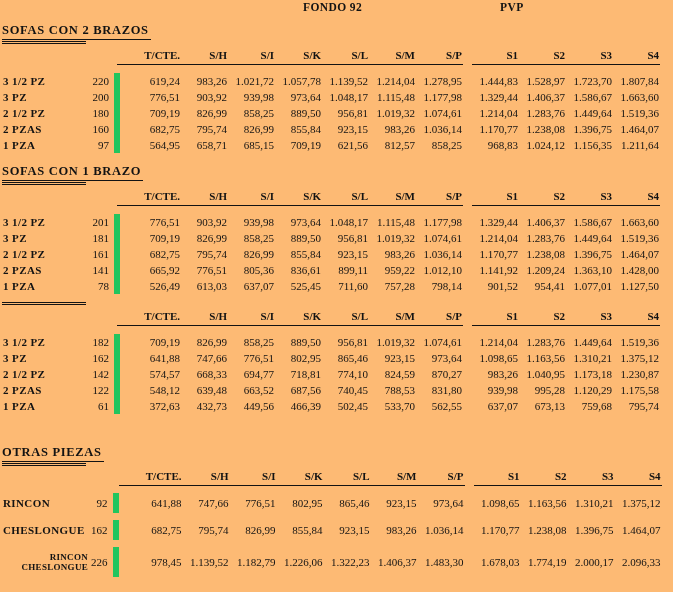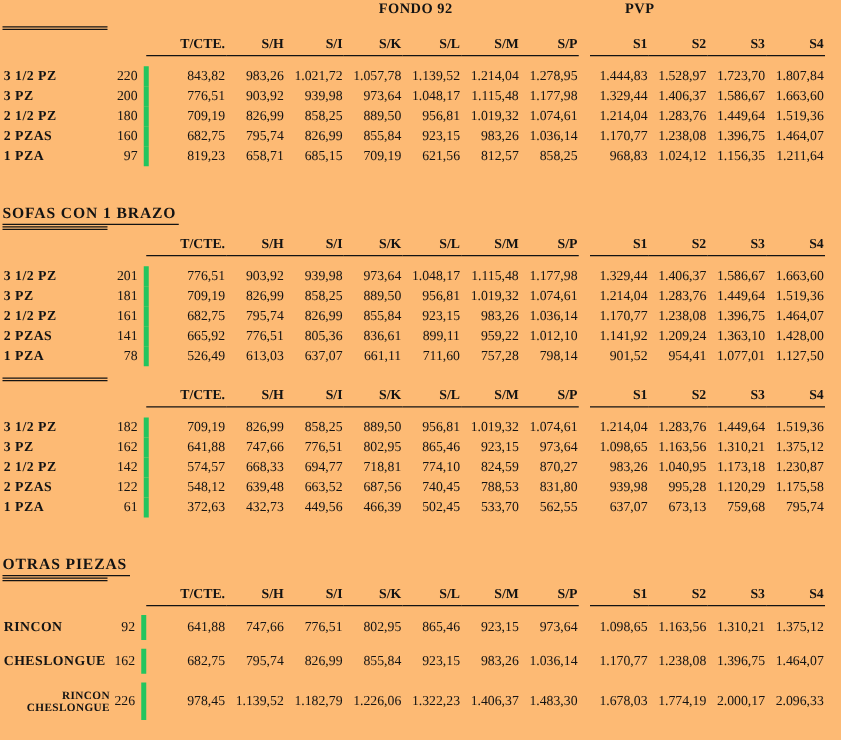--- a/index.html
+++ b/index.html
@@ -32,21 +32,21 @@
   .price-table col.c-sp   { width: 9px; }
 
   .price-table th { font-weight: 700; font-size: 11px; }
   .price-table th.v { text-align: right; padding: 1px 1px 3px 0; white-space: nowrap; }
   .price-table th.g1, .price-table th.g2 { border-bottom: 1px solid #131313; }
   .price-table th.lblh, .price-table th.sizeh, .price-table th.sp { border-bottom: none; }
 
   .price-table td { text-align: right; vertical-align: middle; height: 16px;
                     line-height: 12px; padding: 0; white-space: nowrap; }
   .price-table td.lbl  { text-align: left; font-weight: 700; letter-spacing: 0.4px; padding-left: 1px; }
-  .price-table td.size { border-right: 4px solid #22c55e; padding-right: 5px; }
+  .price-table td.size { border-right: 6px solid #22c55e; padding-right: 5px; }
   .price-table td.val  { padding-right: 1px; }
   .price-table tbody::before { content: ""; display: table-row; height: 8px; }
 
   
   #section-3 .price-table { border-collapse: separate; border-spacing: 0 7px; margin-top: -4px; }
   #section-3 .price-table tbody::before { display: none; }
   #section-3 .price-table td { height: 20px; }
   #section-3 .price-table tbody tr:last-child td { height: 30px; }
   #section-3 .price-table tbody tr:last-child td.lbl {
       font-size: 9px; line-height: 10px; text-align: right;
@@ -54,20 +54,21 @@
 </style>
 </head>
 <body>
 
 <div id="page">
 
   <div class="top-label" id="fondo-label">FONDO 92</div>
   <div class="top-label" id="pvp-label">PVP</div>
 
   <section class="price-section" id="section-0">
+    <h2 class="sec-title">SOFAS CON 2 BRAZOS</h2>
     <div class="double-rule"></div>
     <table class="price-table">
       <colgroup>
         <col class="c-lbl">
           <col class="c-size">
           <col class="c-v0">
         <col class="c-v">
           <col class="c-v">
           <col class="c-v">
           <col class="c-v">
@@ -94,21 +95,21 @@
             <th class="v g2">S1</th>
             <th class="v g2">S2</th>
             <th class="v g2">S3</th>
             <th class="v g2">S4</th>
           </tr>
         </thead>
       <tbody>
           <tr>
     <td class="lbl">3 1/2 PZ</td>
     <td class="size">220</td>
-    <td class="val">843,82</td>
+    <td class="val">619,24</td>
     <td class="val">983,26</td>
     <td class="val">1.021,72</td>
     <td class="val">1.057,78</td>
     <td class="val">1.139,52</td>
     <td class="val">1.214,04</td>
     <td class="val">1.278,95</td>
     <td class="sp"></td>
     <td class="val">1.444,83</td>
     <td class="val">1.528,97</td>
     <td class="val">1.723,70</td>
@@ -158,21 +159,21 @@
     <td class="val">1.036,14</td>
     <td class="sp"></td>
     <td class="val">1.170,77</td>
     <td class="val">1.238,08</td>
     <td class="val">1.396,75</td>
     <td class="val">1.464,07</td>
   </tr>
           <tr>
     <td class="lbl">1 PZA</td>
     <td class="size">97</td>
-    <td class="val">819,23</td>
+    <td class="val">564,95</td>
     <td class="val">658,71</td>
     <td class="val">685,15</td>
     <td class="val">709,19</td>
     <td class="val">621,56</td>
     <td class="val">812,57</td>
     <td class="val">858,25</td>
     <td class="sp"></td>
     <td class="val">968,83</td>
     <td class="val">1.024,12</td>
     <td class="val">1.156,35</td>
@@ -284,21 +285,21 @@
     <td class="val">1.209,24</td>
     <td class="val">1.363,10</td>
     <td class="val">1.428,00</td>
   </tr>
           <tr>
     <td class="lbl">1 PZA</td>
     <td class="size">78</td>
     <td class="val">526,49</td>
     <td class="val">613,03</td>
     <td class="val">637,07</td>
-    <td class="val">661,11</td>
+    <td class="val">525,45</td>
     <td class="val">711,60</td>
     <td class="val">757,28</td>
     <td class="val">798,14</td>
     <td class="sp"></td>
     <td class="val">901,52</td>
     <td class="val">954,41</td>
     <td class="val">1.077,01</td>
     <td class="val">1.127,50</td>
   </tr>
         </tbody>

